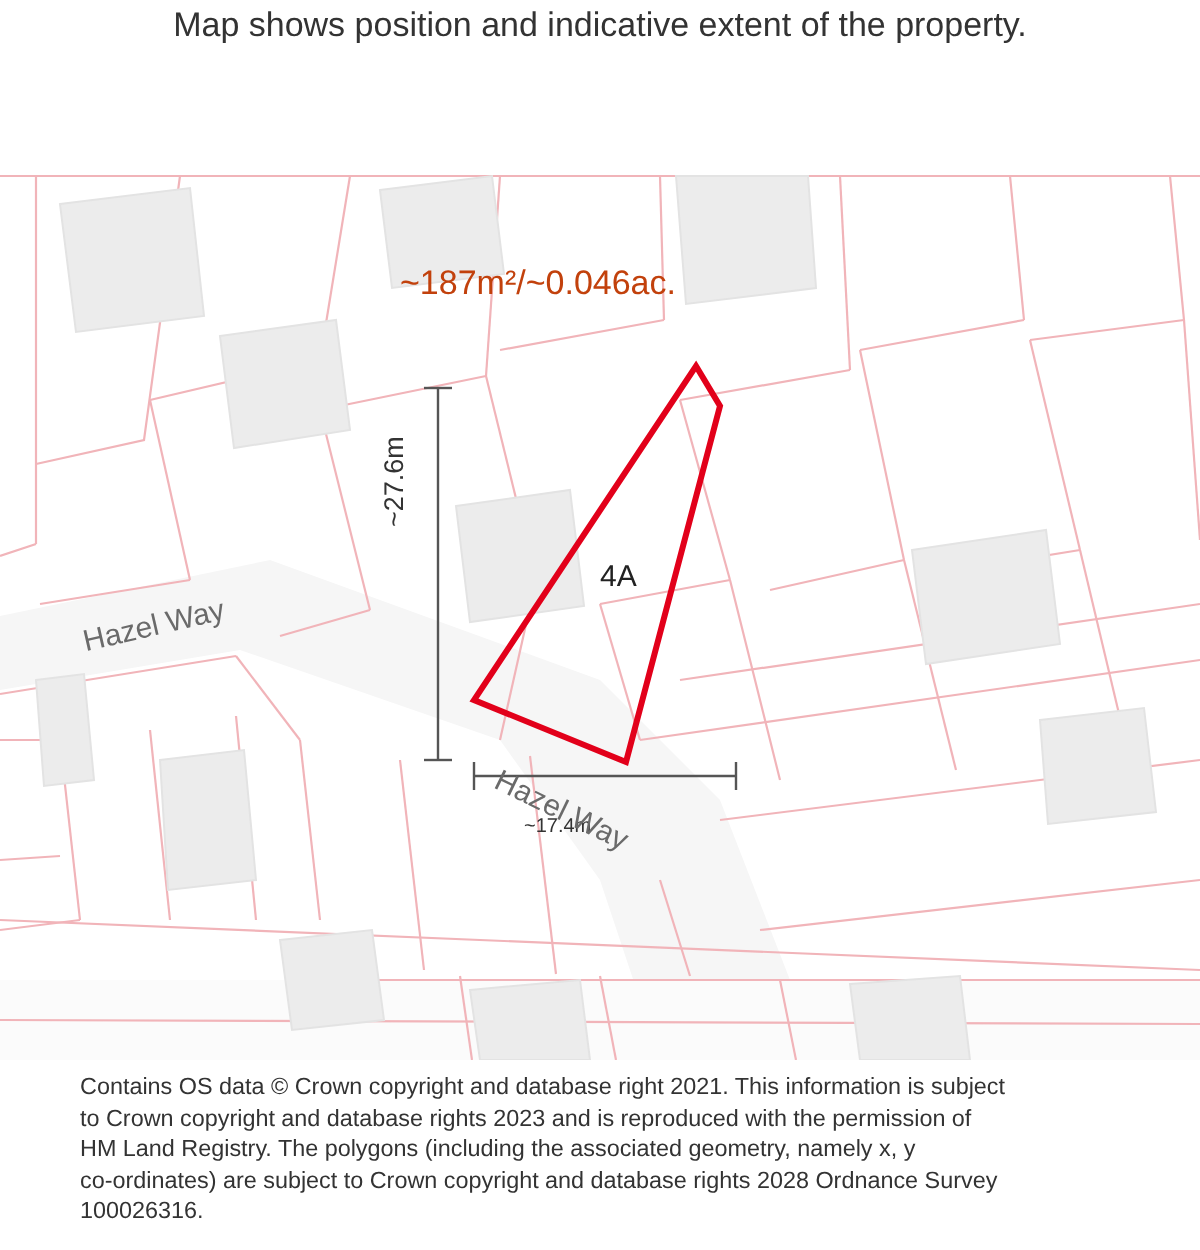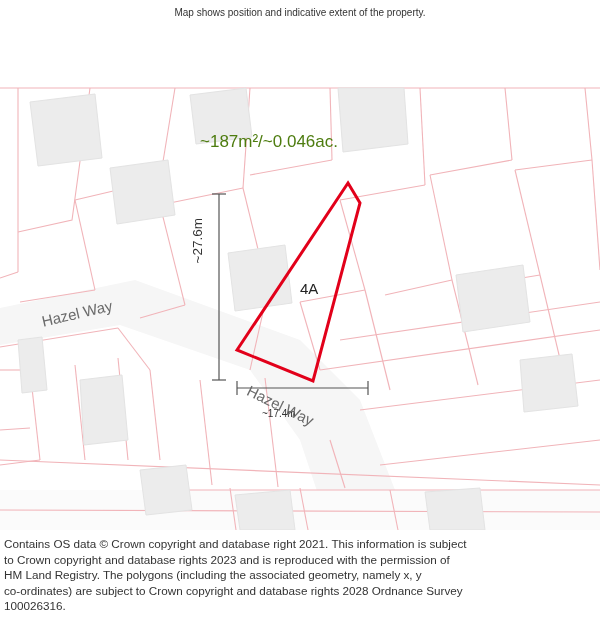--- a/index.html
+++ b/index.html
@@ -29,21 +29,21 @@
     text-align: center;
     padding-top: 5px;
     box-sizing: border-box;
   }
   .header .title {
     font-size: 11.5px;
     color: #333;
     line-height: 15px;
   }
   .header .subtitle {
-    font-size: 10px;
+    font-size: 17px;
     color: #333;
     line-height: 15px;
     text-align: center;
   }
   
   .map {
     position: absolute;
     top: 40px;
     left: 0;
     width: 600px;
@@ -56,21 +56,21 @@
   }
   .measure-label {
     position: absolute;
     font-size: 13px;
     color: #333;
   }
   #label-area {
     left: 200px;
     top: 92px;
     font-size: 17px;
-    color: #4d7c0f;
+    color: #c2410c;
     white-space: nowrap;
   }
   #label-vertical {
     left: 188px;
     top: 207px;
     width: 18px;
     font-size: 13.5px;
     transform: rotate(-90deg);
     transform-origin: center center;
     white-space: nowrap;
@@ -112,20 +112,21 @@
     left: 0;
     width: 600px;
     height: 93px;
     padding: 4px 4px 0 4px;
     box-sizing: border-box;
   }
   .footer .fline {
     font-size: 11.7px;
     color: #333;
     line-height: 15.5px;
+    margin-left: 36px;
   }
   .divider {
     position: absolute;
     top: 530px;
     left: 0;
     width: 600px;
     height: 1px;
     background: #ffffff;
   }
 </style>

